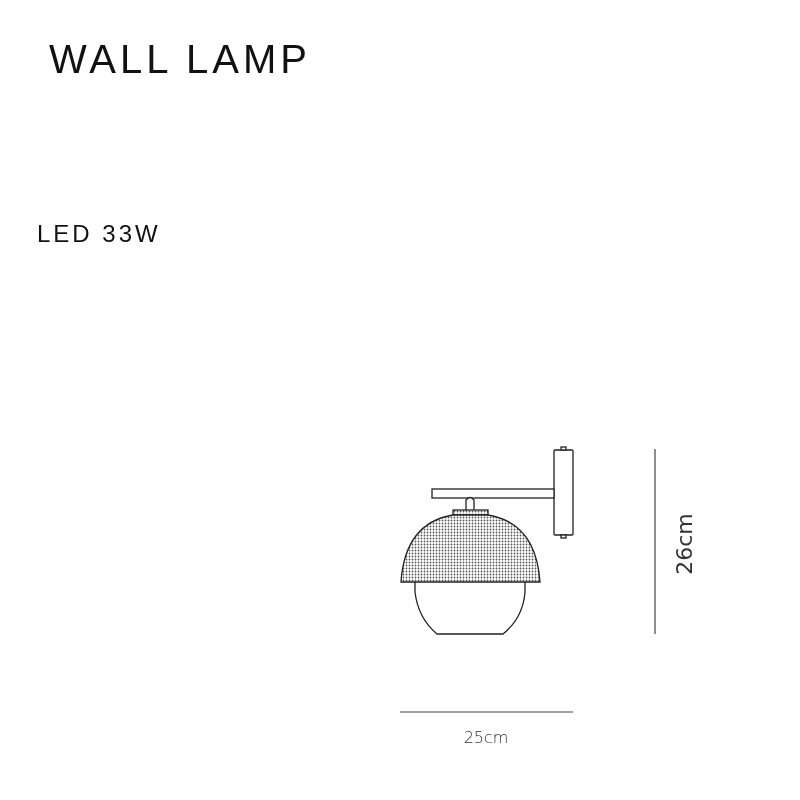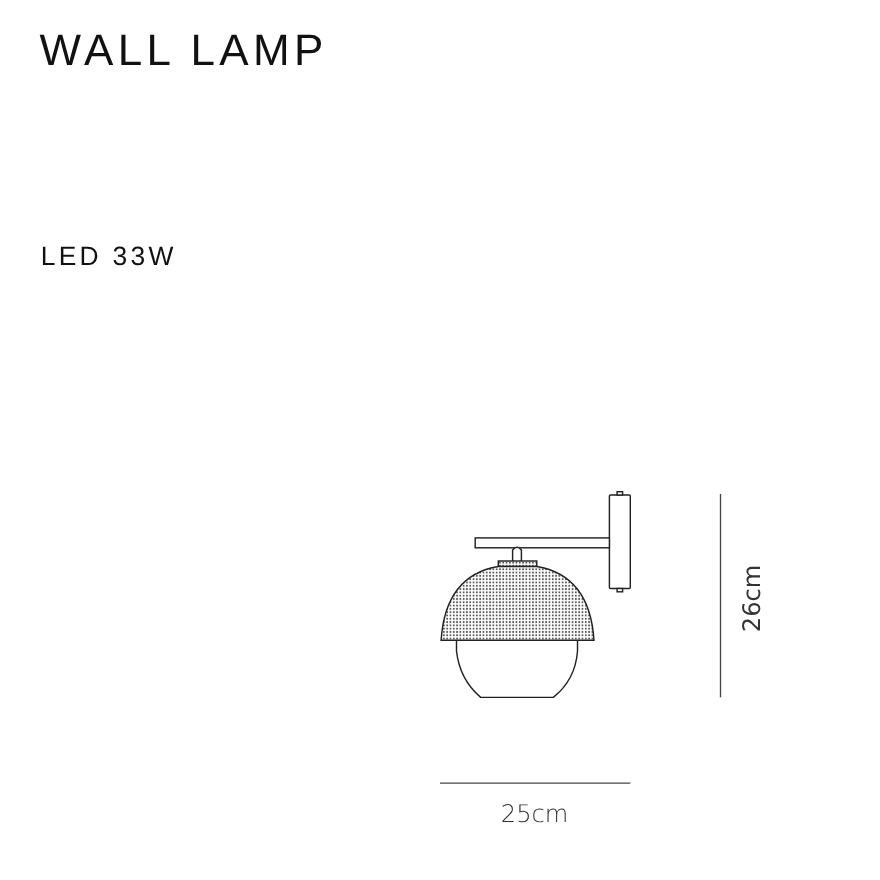--- a/index.html
+++ b/index.html
@@ -1,20 +1,20 @@
 <!DOCTYPE html>
 <html><head>
 <meta charset="utf-8">
 <style>
   html, body { margin:0; padding:0; background:#ffffff; }
   body { width:800px; height:800px; position:relative; overflow:hidden; font-family:"Liberation Sans", sans-serif; color:#111; }
-  .title { position:absolute; left:36px; top:26px; font-size:40px; letter-spacing:4px; font-weight:400; line-height:1; margin:0; }
+  .title { position:absolute; left:36px; top:26px; font-size:40px; letter-spacing:4px; font-weight:400; line-height:1; margin:13px; }
   .spec { position:absolute; left:37px; top:222px; font-size:24px; letter-spacing:3px; line-height:1; }
   .drawing { position:absolute; left:0; top:0; }
-  .dim-w-label { position:absolute; left:400px; width:172px; top:728px; text-align:center; font-size:22px; color:#333; font-family:"DejaVu Sans", sans-serif; font-weight:300; }
+  .dim-w-label { position:absolute; left:400px; width:172px; top:728px; text-align:center; font-size:16px; color:#333; font-family:"DejaVu Sans", sans-serif; font-weight:300; }
   .dim-h-label { position:absolute; left:684px; top:544px; font-size:22px; color:#333; transform:translate(-50%,-50%) rotate(-90deg); white-space:nowrap; font-family:"DejaVu Sans", sans-serif; }
 </style>
 </head>
 <body>
 
 <h1 class="title">WALL LAMP</h1>
 <div class="spec">LED 33W</div>
 
 <svg class="drawing" width="800" height="800" viewBox="0 0 800 800">
   <defs>

